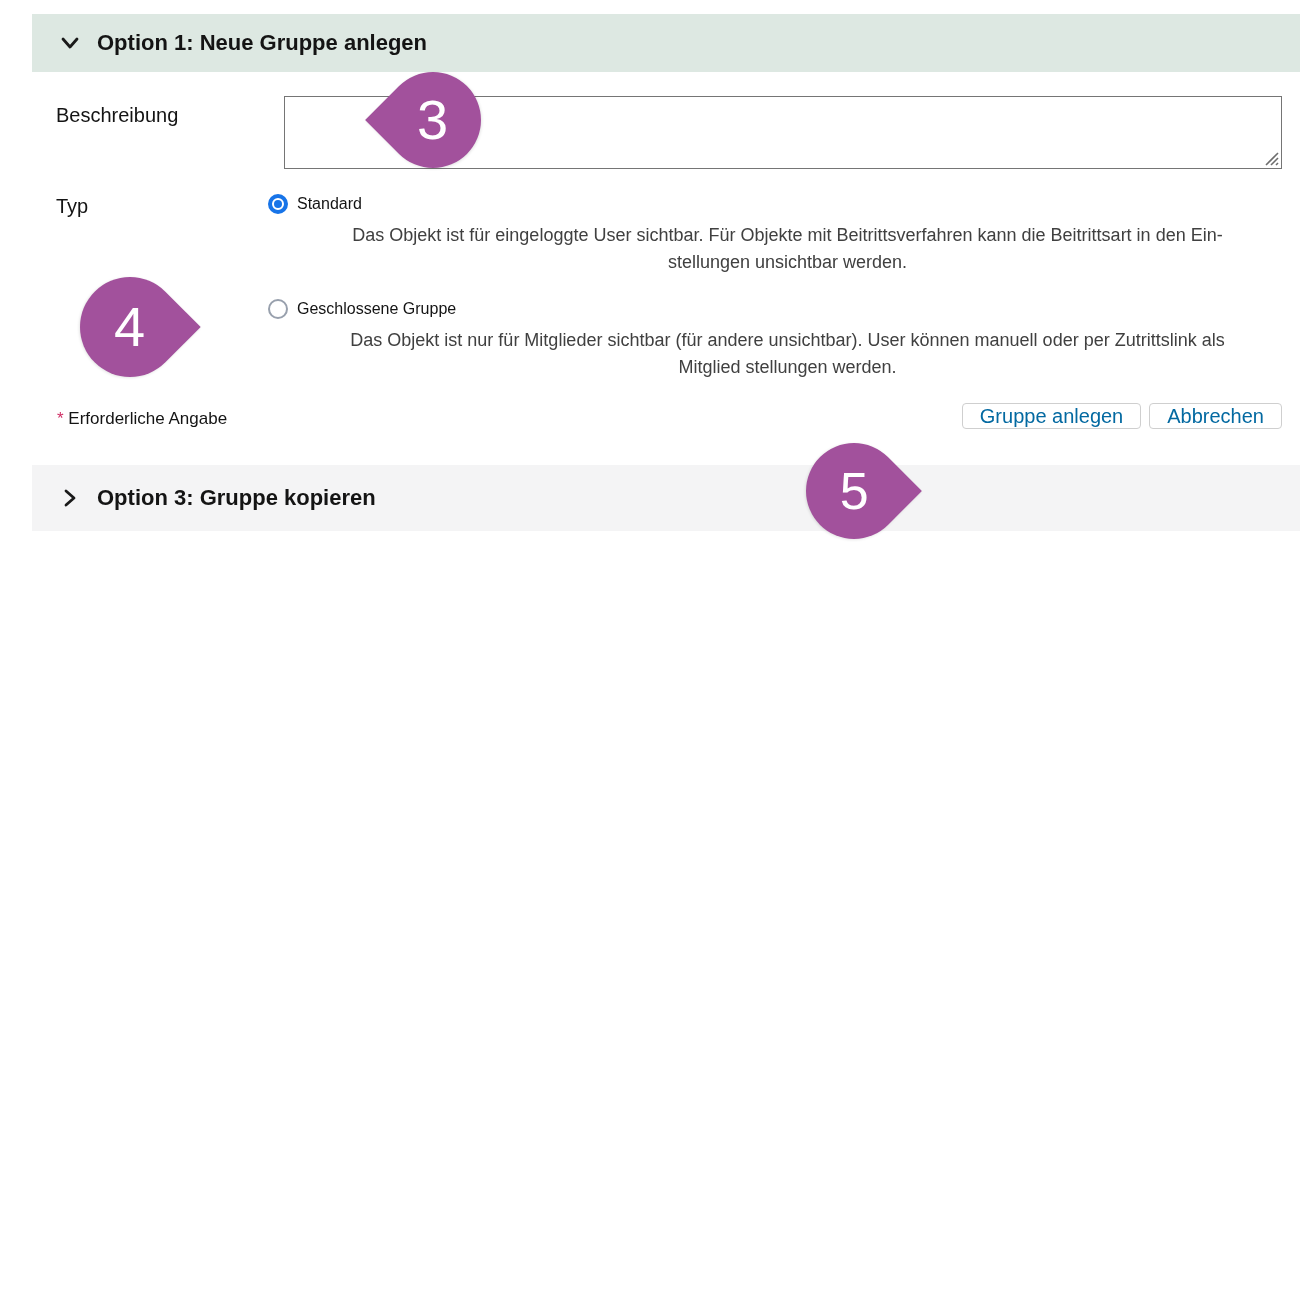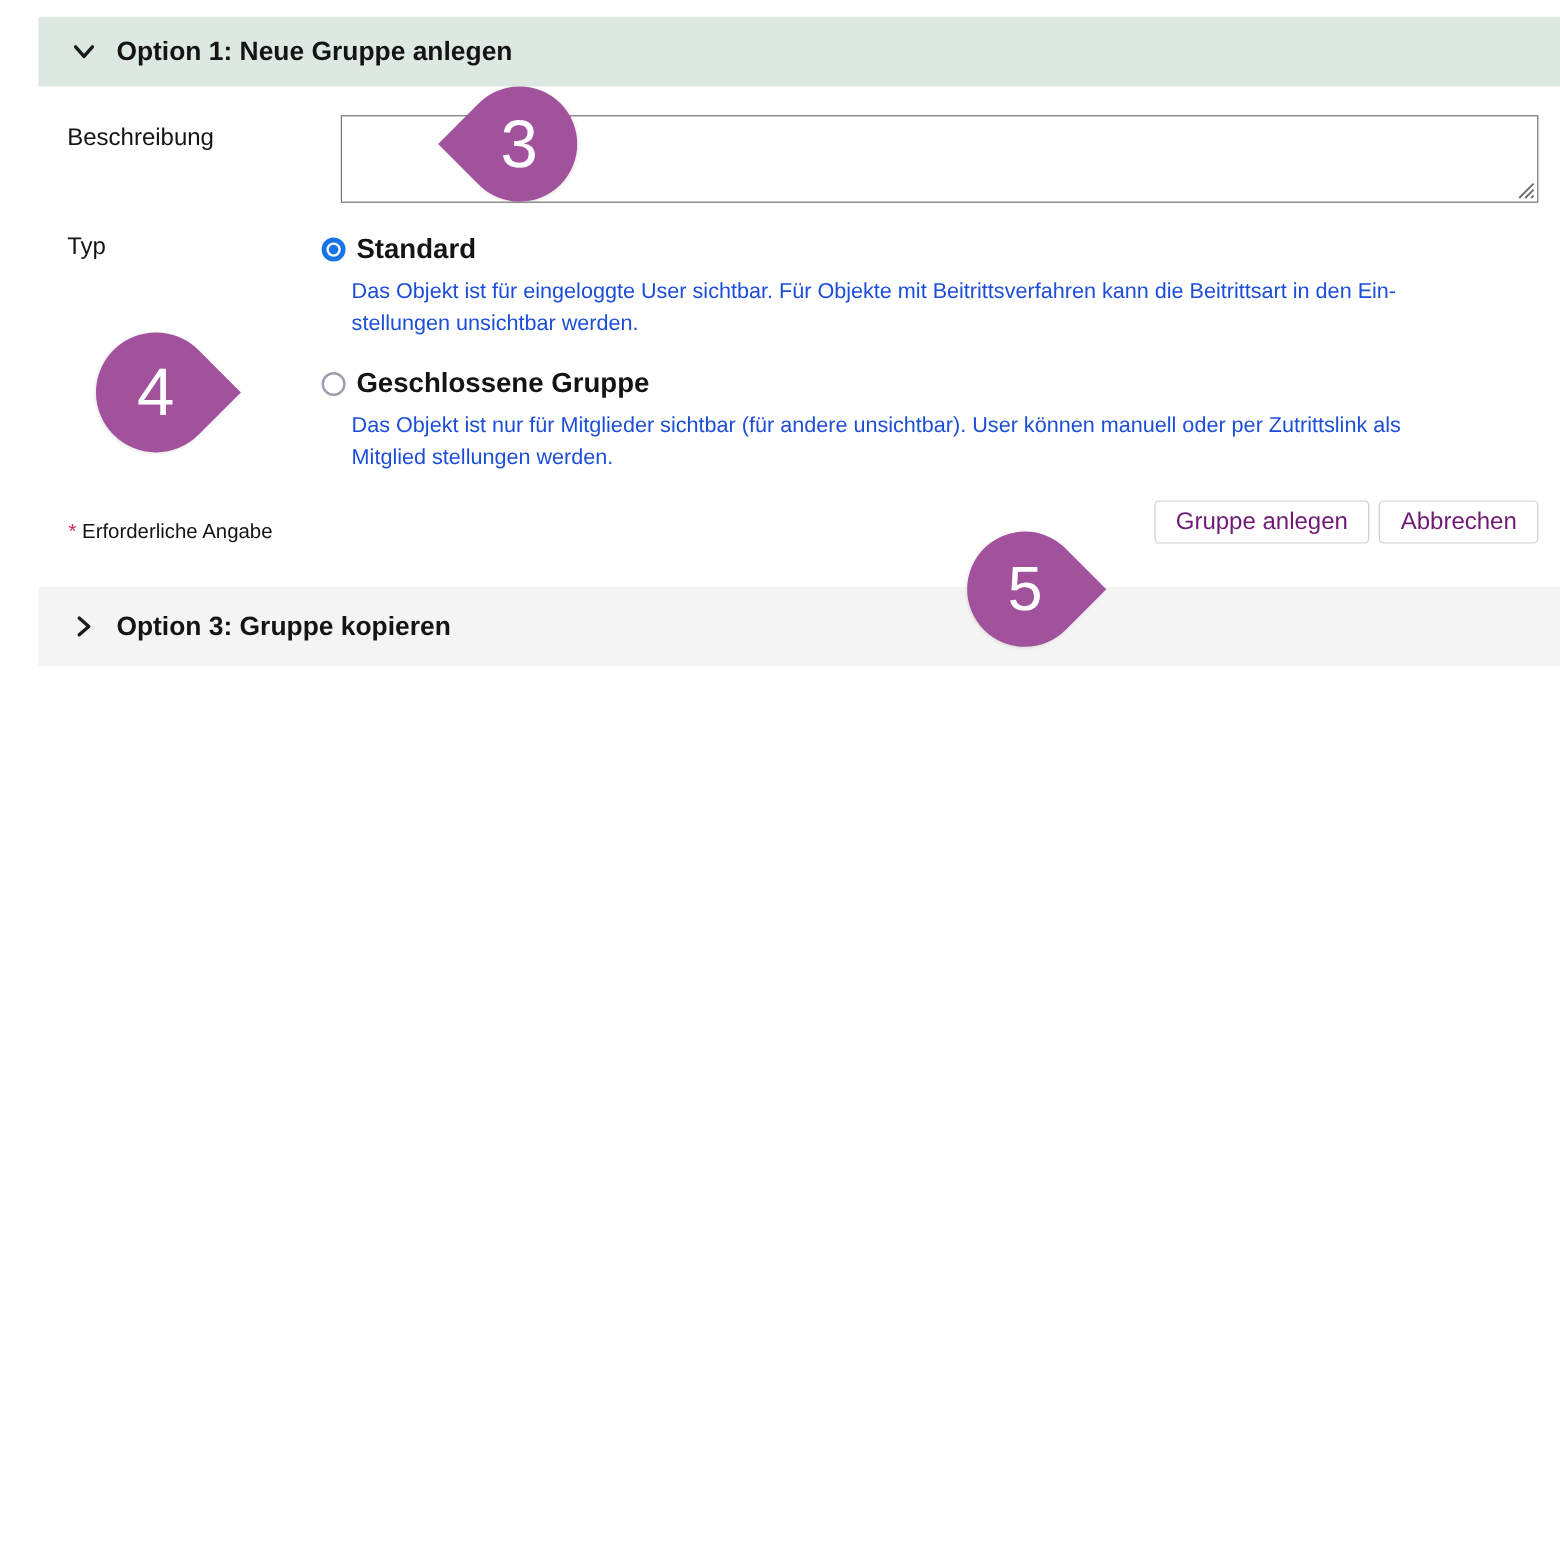--- a/index.html
+++ b/index.html
@@ -76,41 +76,41 @@
     width: 20px; height: 20px; border-radius: 50%;
     flex: 0 0 auto;
     background: #ffffff;
   }
   .radio-circle.selected { border: 4px solid #1774e8; position: relative; }
   .radio-circle.selected::after {
     content: ""; position: absolute; inset: 2px;
     border-radius: 50%; background: #1774e8;
   }
   .radio-circle.unselected { border: 2px solid #98a0ad; }
-  .radio-label { font-size: 23px; font-weight: bold; }
+  .radio-label { font-size: 16px; }
   .radio-byline {
     margin: 8px 0 0 25px;
-    font-size: 18px; line-height: 27px; color: #1d4ed8;
+    font-size: 18px; line-height: 27px; color: #404040; text-align: center;
   }
 
   
   .form-footer {
     display: flex; justify-content: space-between; align-items: flex-end;
     margin-top: 22px;
   }
   .required-note { font-size: 17px; padding-left: 1px; }
   .btn-group { display: flex; gap: 8px; }
   .btn {
-    height: 36px;
+    height: 26px;
     padding: 0 17px;
     background: #ffffff;
     border: 1px solid #cfcfcf;
     border-radius: 4px;
     font-size: 20px; font-family: "Liberation Sans", sans-serif;
-    color: #701a75;
+    color: #0369a1;
     cursor: pointer;
   }
 
   .collapsed-bars { margin-top: 36px; }
   .collapsed-bars .acc-bar + .acc-bar { margin-top: 17px; }
 
   
   .marker { position: absolute; pointer-events: none; }
   .pin {
     width: 100%; height: 100%;

